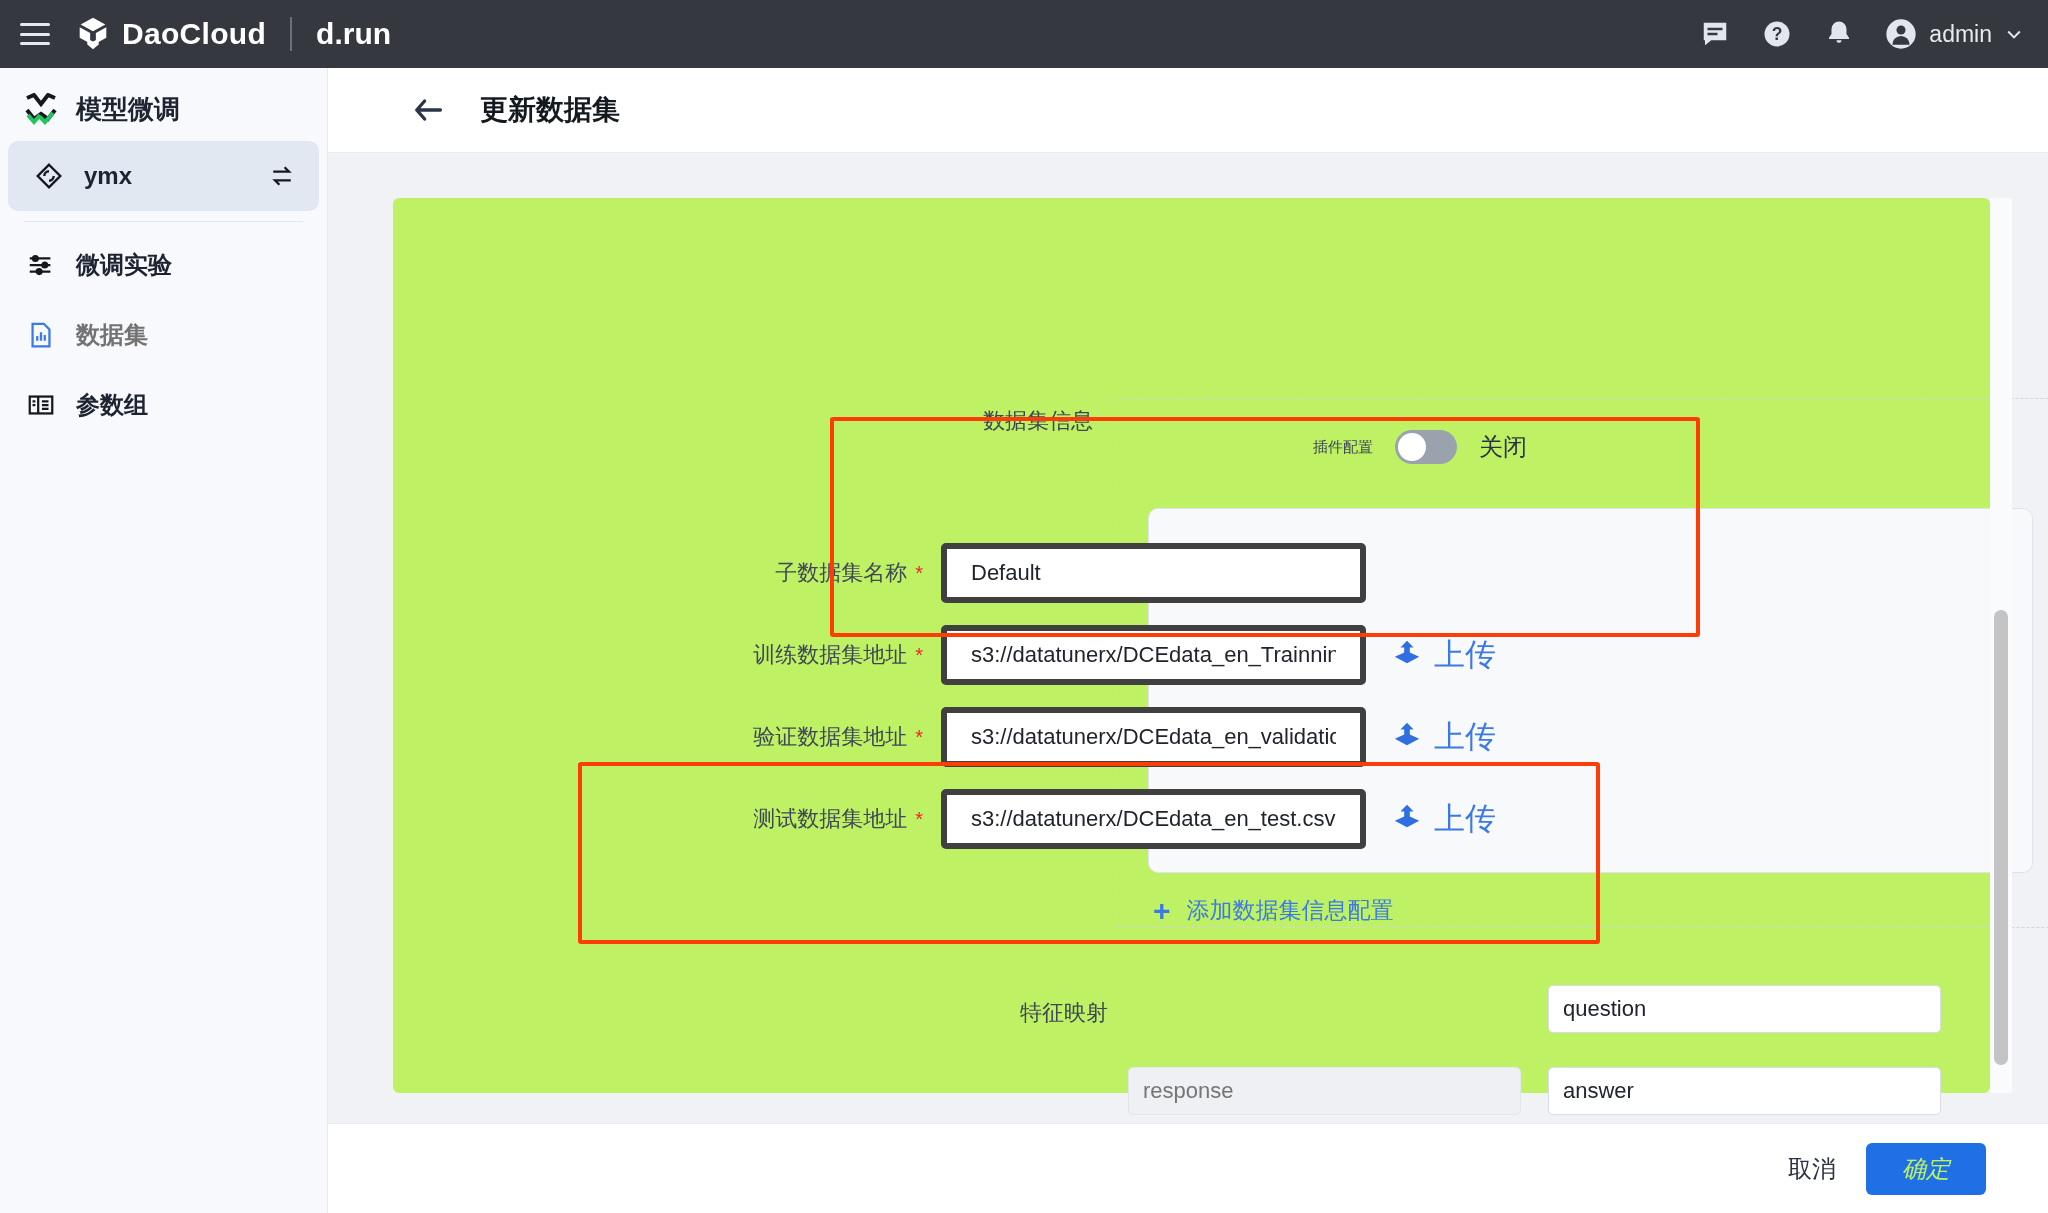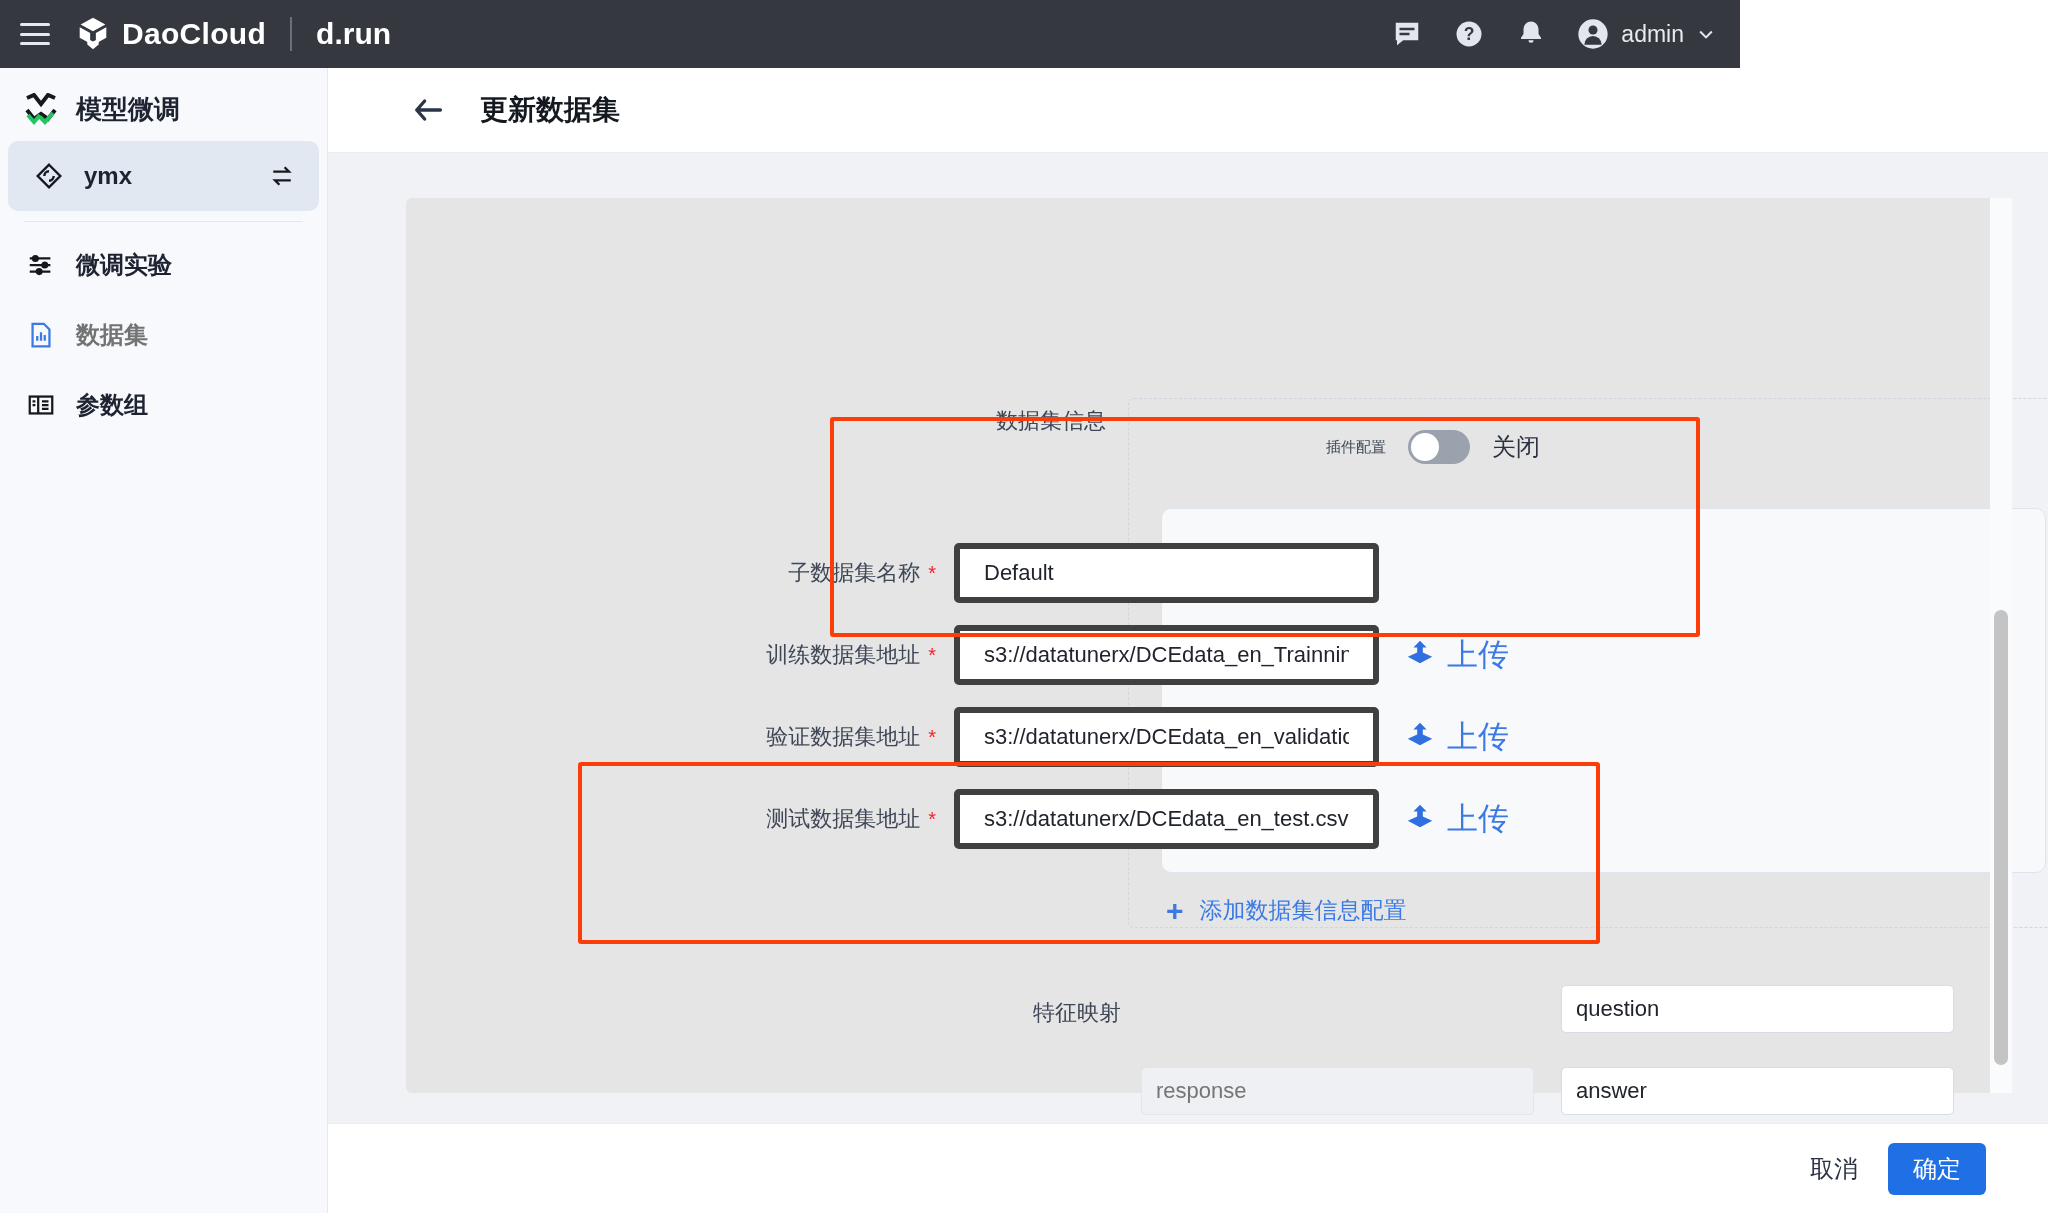--- a/index.html
+++ b/index.html
@@ -4,21 +4,21 @@
 <style>
   * { box-sizing: border-box; margin: 0; padding: 0; }
   html, body {
     width: 2048px; height: 1213px;
     font-family: "Liberation Sans", "DejaVu Sans", sans-serif;
     background: #ffffff; overflow: hidden;
   }
 
   
   .topbar {
-    position: absolute; left: 0; top: 0; width: 1740px; height: 68px;
+    position: absolute; left: 0; top: 0; width: 2048px; height: 68px;
     background: #35383f; display: flex; align-items: center; text-align: center;
   }
   .hamburger { width: 30px; height: 22px; margin-left: 20px; margin-right: 24px;
     display: flex; flex-direction: column; justify-content: space-between; cursor: pointer; }
   .hamburger span { display: block; height: 3px; background: #e6e9ef; border-radius: 2px; }
   .brand-logo { width: 38px; height: 38px; margin-right: 10px; }
   .brand-name { color: #ffffff; font-size: 30px; font-weight: bold; letter-spacing: .3px; }
   .brand-div { width: 2px; height: 34px; background: #6b6f78; margin: 0 24px; }
   .brand-sub { color: #ffffff; font-size: 30px; font-weight: bold; }
   .topbar-right { margin-left: auto; display: flex; align-items: center; gap: 30px; padding-right: 24px; }
@@ -53,22 +53,22 @@
   }
   .back-arrow { margin-left: 82px; width: 36px; height: 36px; cursor: pointer; }
   .page-title { margin-left: 34px; font-size: 28px; font-weight: bold; color: #14181f; }
 
   
   .content-bg {
     position: absolute; left: 328px; top: 153px; width: 1720px; height: 970px;
     background: #f0f2f6;
   }
   .card {
-    position: absolute; left: 406px; top: 198px; width: 1597px; height: 895px;
-    background: #e5e5e5; border-radius: 6px;
+    position: absolute; left: 393px; top: 198px; width: 1597px; height: 895px;
+    background: #bef264; border-radius: 6px;
   }
   .scroll-track {
     position: absolute; left: 1990px; top: 198px; width: 22px; height: 895px;
     background: #fafbfc;
   }
   .scroll-thumb {
     position: absolute; left: 1994px; top: 610px; width: 14px; height: 455px;
     background: #c4c4c4; border-radius: 7px;
   }
 
@@ -143,23 +143,24 @@
   .footer {
     position: absolute; left: 328px; top: 1123px; width: 1720px; height: 90px;
     background: #ffffff; border-top: 1px solid #e9edf3;
     display: flex; align-items: center; justify-content: flex-end; gap: 30px; padding-right: 62px;
   }
   .btn-cancel {
     background: none; border: none; font-size: 24px; color: #2b3242; cursor: pointer;
     font-family: "Liberation Sans", sans-serif;
   }
   .btn-ok {
-    background: #1f6fe5; color: #ffffff; border: none; border-radius: 6px;
-    width: 98px; height: 52px; font-size: 24px; cursor: pointer;
+    background: #1f6fe5; color: #bef264; border: none; border-radius: 6px;
+    width: 120px; height: 52px; font-size: 24px; cursor: pointer;
     font-family: "Liberation Sans", sans-serif;
+    font-style: italic;
   }
 </style>
 </head>
 <body>
 
 <div class="topbar">
   <div class="hamburger">
     <span></span>
       <span></span>
       <span></span>

